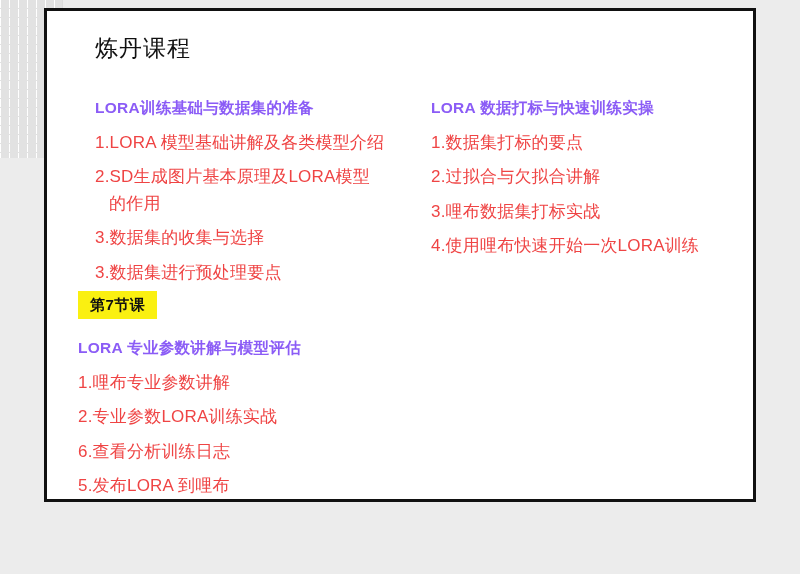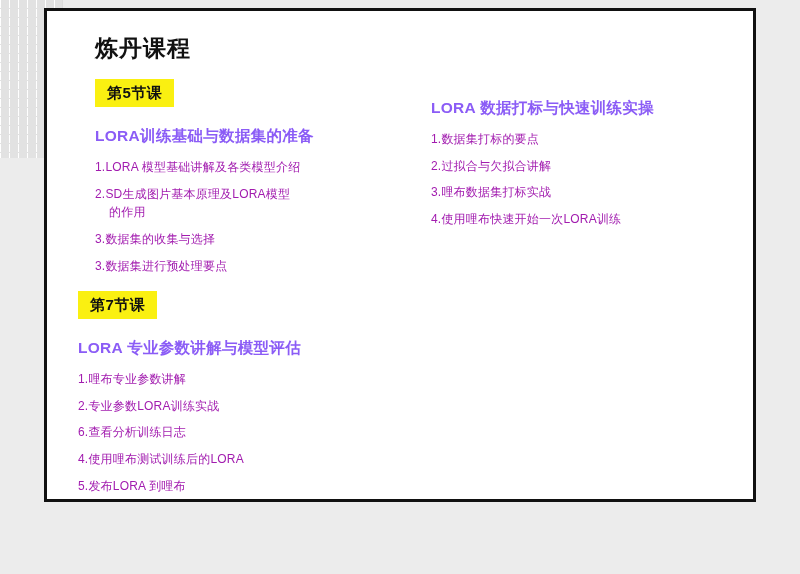--- a/index.html
+++ b/index.html
@@ -50,21 +50,21 @@
     background: #ffffff;
     border: 3px solid #111111;
     box-sizing: border-box;
   }
 
   .title {
     position: absolute;
     left: 48px;
     top: 22px;
     font-size: 23px;
-    font-weight: bold;
+    font-weight: normal;
     color: #111111;
     letter-spacing: 1px;
     white-space: nowrap;
   }
   .title .accent { color: #111111; }
 
   .col {
     position: absolute;
     box-sizing: border-box;
   }
@@ -91,43 +91,42 @@
     letter-spacing: 0.3px;
     line-height: 1.3;
   }
 
   ol.items {
     list-style: none;
     margin: 12px 0 0 0;
     padding: 0;
   }
   ol.items li {
-    font-size: 12px;
-    color: #a21caf;
+    font-size: 17px;
+    color: #ef4444;
     line-height: 1.55;
     margin-bottom: 8px;
     letter-spacing: 0.2px;
     display: flex;
     align-items: flex-start;
   }
   ol.items li .txt {
     flex: 1 1 auto;
   }
 </style>
 </head>
 <body>
 
 <div class="hatch"></div>
 
 <div class="card">
 
   <div class="title"><span class="accent">炼丹</span><span>课程</span></div>
 
   <div class="col col-left">
-    <div class="tag">第5节课</div>
     <div class="subhead">LORA训练基础与数据集的准备</div>
     <ol class="items">
       <li>
           <span class="txt">1.LORA 模型基础讲解及各类模型介绍</span>
         </li>
       <li style="margin-bottom:0;">
           <span class="txt">2.SD生成图片基本原理及LORA模型</span>
         </li>
       <li style="padding-left:14px;">
           <span class="txt">  的作用</span>
@@ -166,21 +165,18 @@
       <li>
           <span class="txt">1.哩布专业参数讲解</span>
         </li>
       <li>
           <span class="txt">2.专业参数LORA训练实战</span>
         </li>
       <li>
           <span class="txt">6.查看分析训练日志</span>
         </li>
       <li>
-          <span class="txt">4.使用哩布测试训练后的LORA</span>
-        </li>
-      <li>
           <span class="txt">5.发布LORA 到哩布</span>
         </li>
     </ol>
   </div>
 
 </div>
 
 </body></html>

